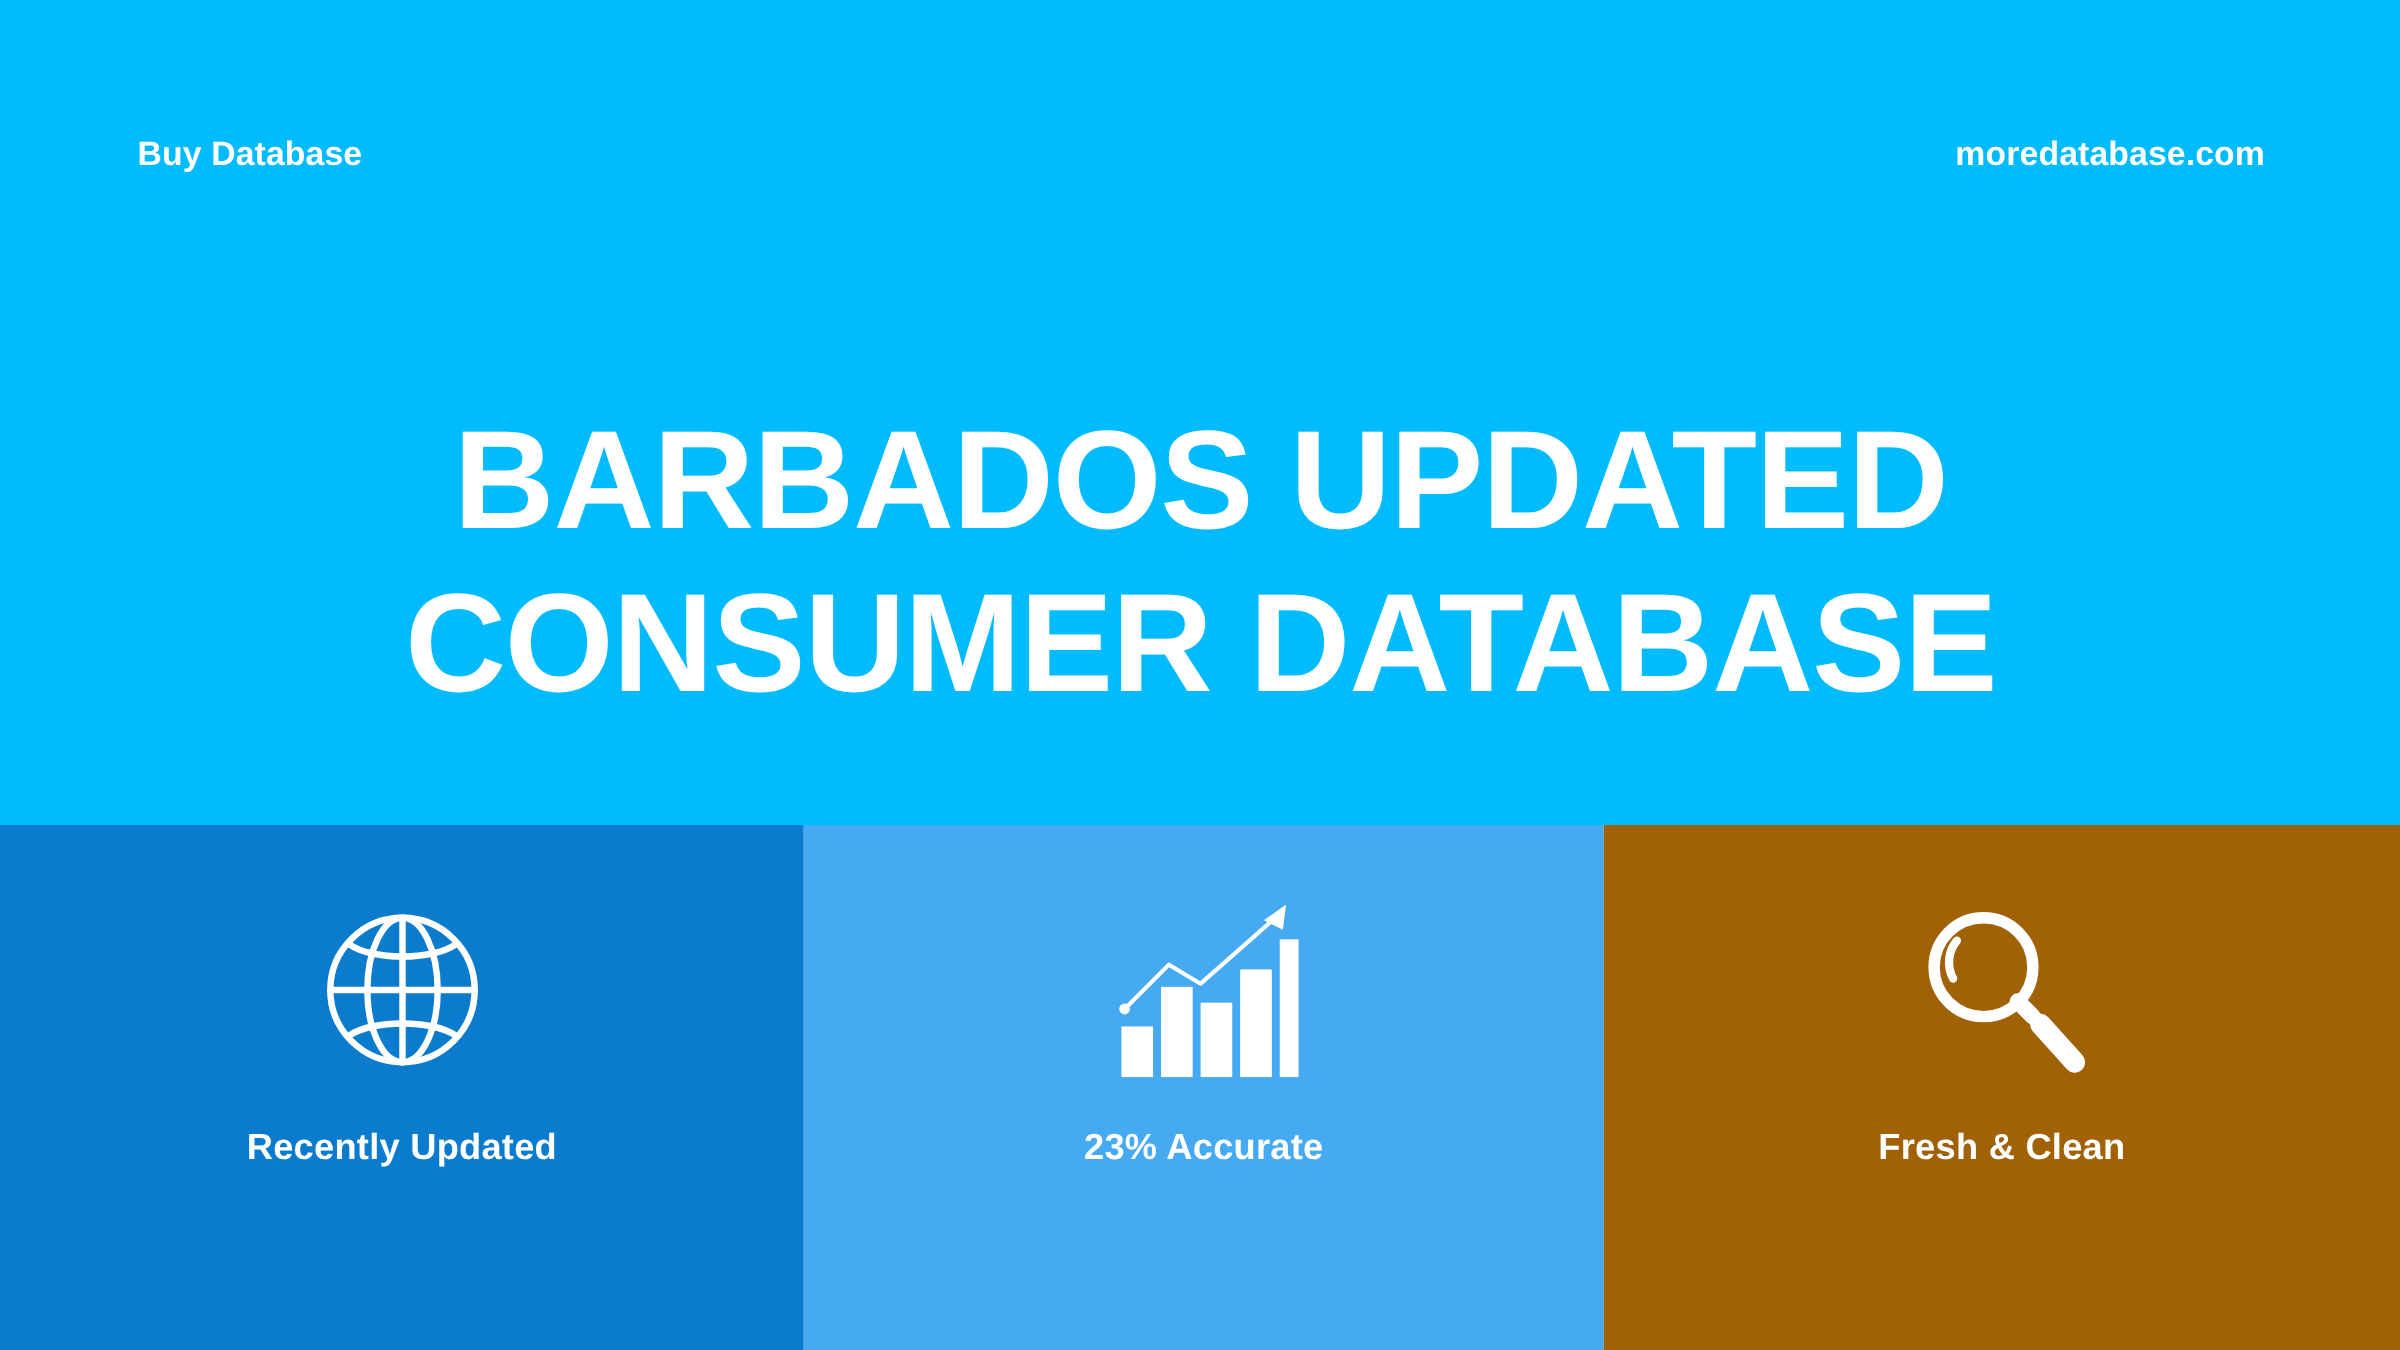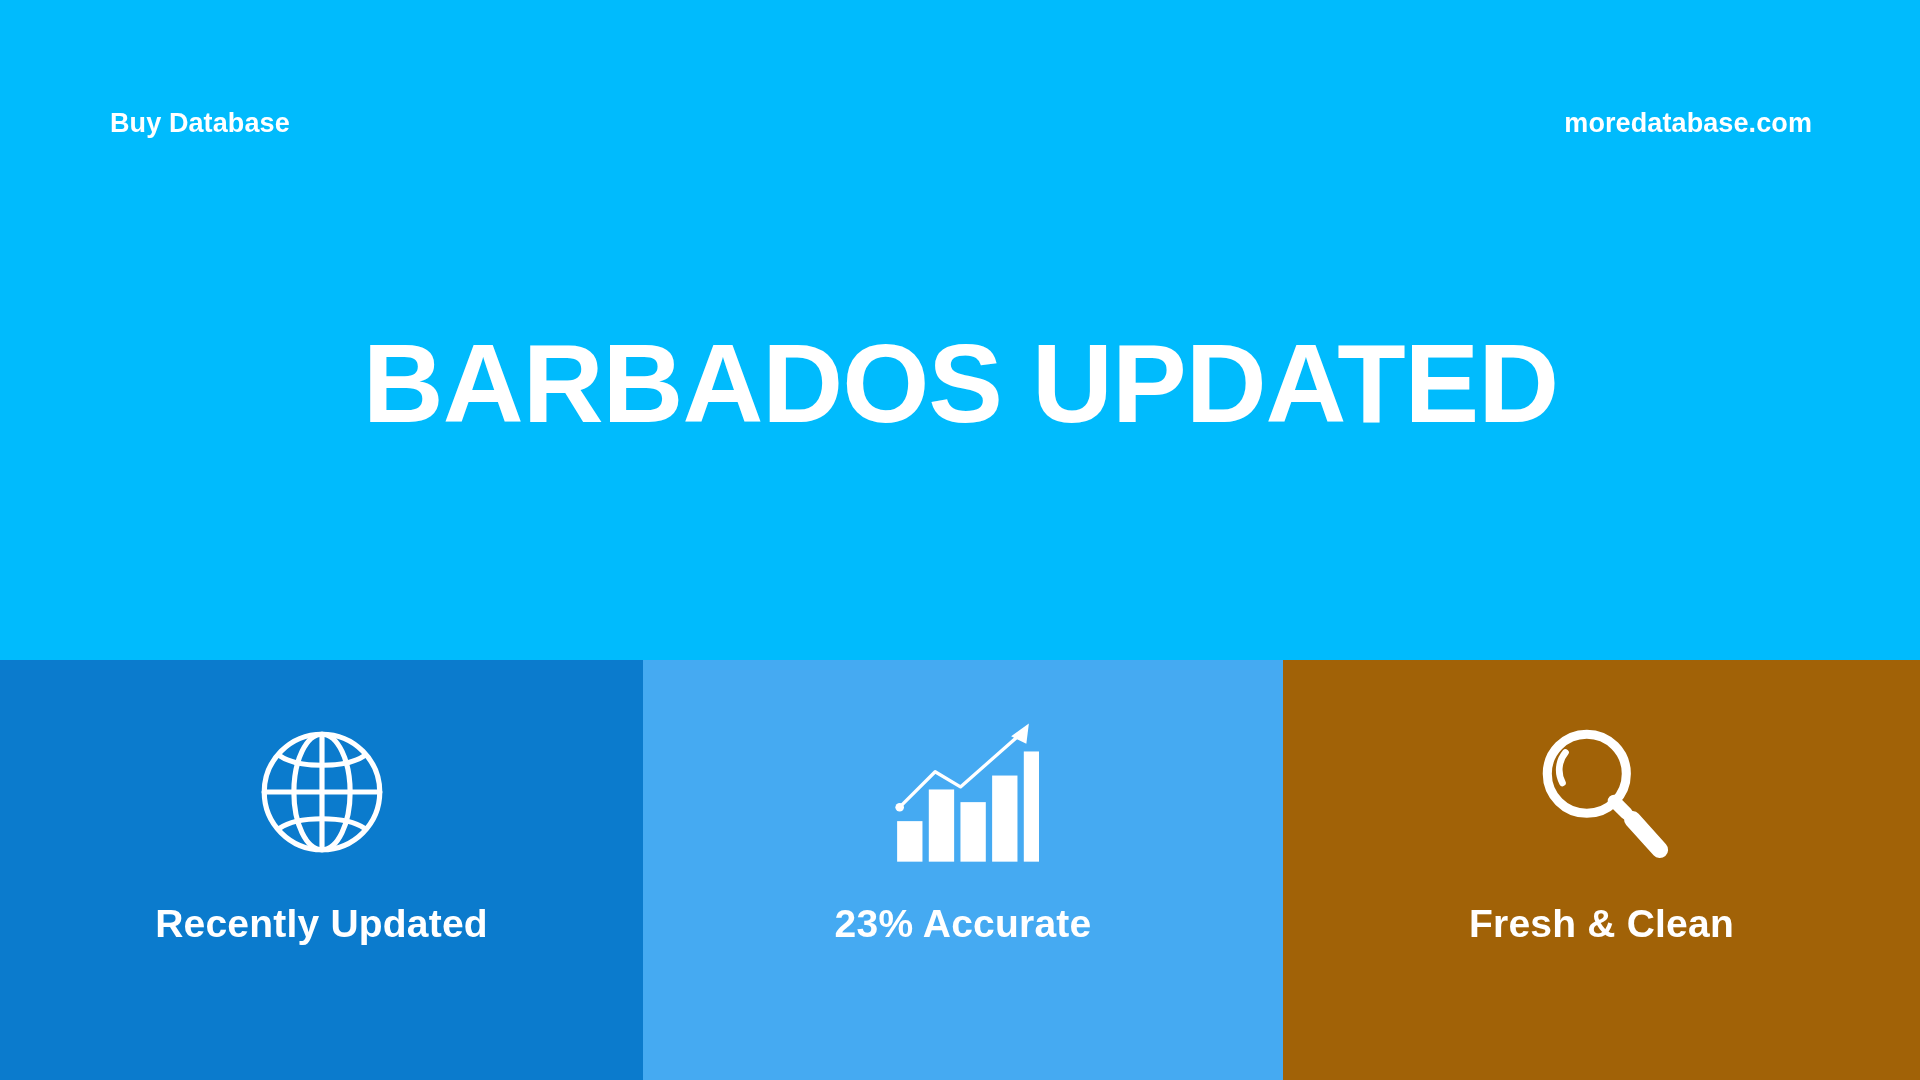--- a/index.html
+++ b/index.html
@@ -92,40 +92,41 @@
     margin-top: 56px;
     height: 152px;
     display: flex;
     align-items: center;
     justify-content: center;
   }
 
   .panel-label {
     margin-top: 36px;
     color: #ffffff;
-    font-size: 39px;
+    font-size: 29px;
     font-weight: bold;
     letter-spacing: 0.2px;
     line-height: 1;
     white-space: nowrap;
   }
 </style>
 </head>
 <body>
 
 <div class="banner">
 
   <div class="hero">
 
     <div class="brand">Buy Database</div>
 
     <div class="site-url">moredatabase.com</div>
 
     <div class="headline">
       <span class="line">BARBADOS UPDATED</span>
+      <span class="line">CONSUMER DATABASE</span>
     </div>
   </div>
 
   <div class="features">
 
     <div class="panel panel-1">
       <div class="panel-icon">
         <svg width="152" height="152" viewBox="0 0 100 100" aria-hidden="true">
           <g fill="none" stroke="#ffffff" stroke-width="3.4" stroke-linecap="round">
             <circle cx="50" cy="50" r="38"></circle>

